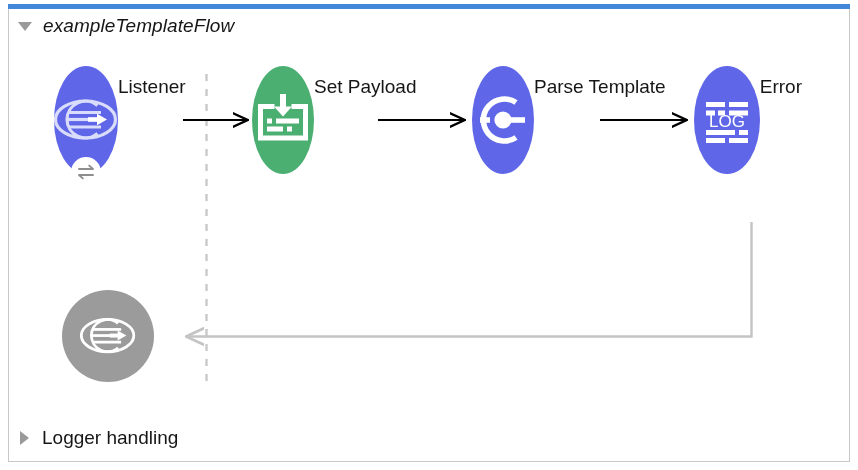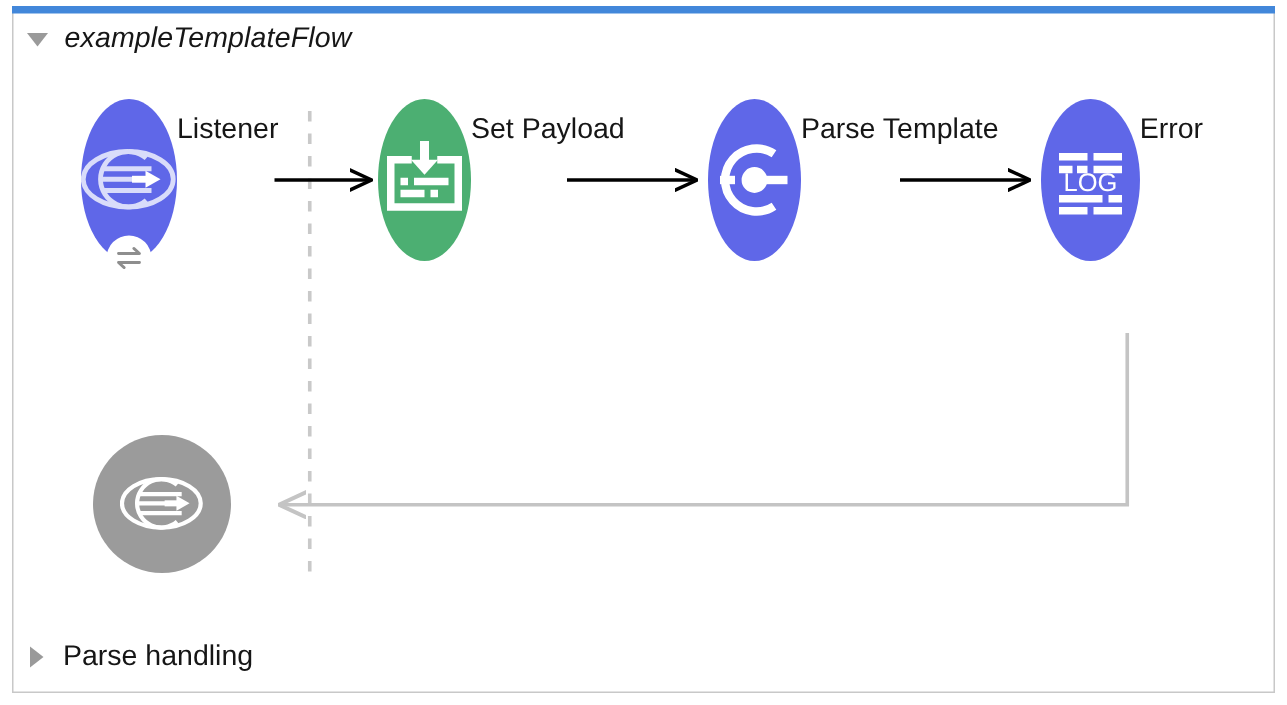--- a/index.html
+++ b/index.html
@@ -269,16 +269,16 @@
           <rect x="34" y="29.2" width="13" height="4.6"></rect>
           <path d="M 43 25.8 L 53 31.5 L 43 37.2 Z"></path>
         </g>
       </svg>
     </div>
     <div class="node-label"></div>
   </div>
 
   <div class="err-header">
     <span class="tri tri-right"></span>
-    <span class="err-title">Parse handling</span>
+    <span class="err-title">Logger handling</span>
   </div>
 
 </div>
 
 </body></html>

